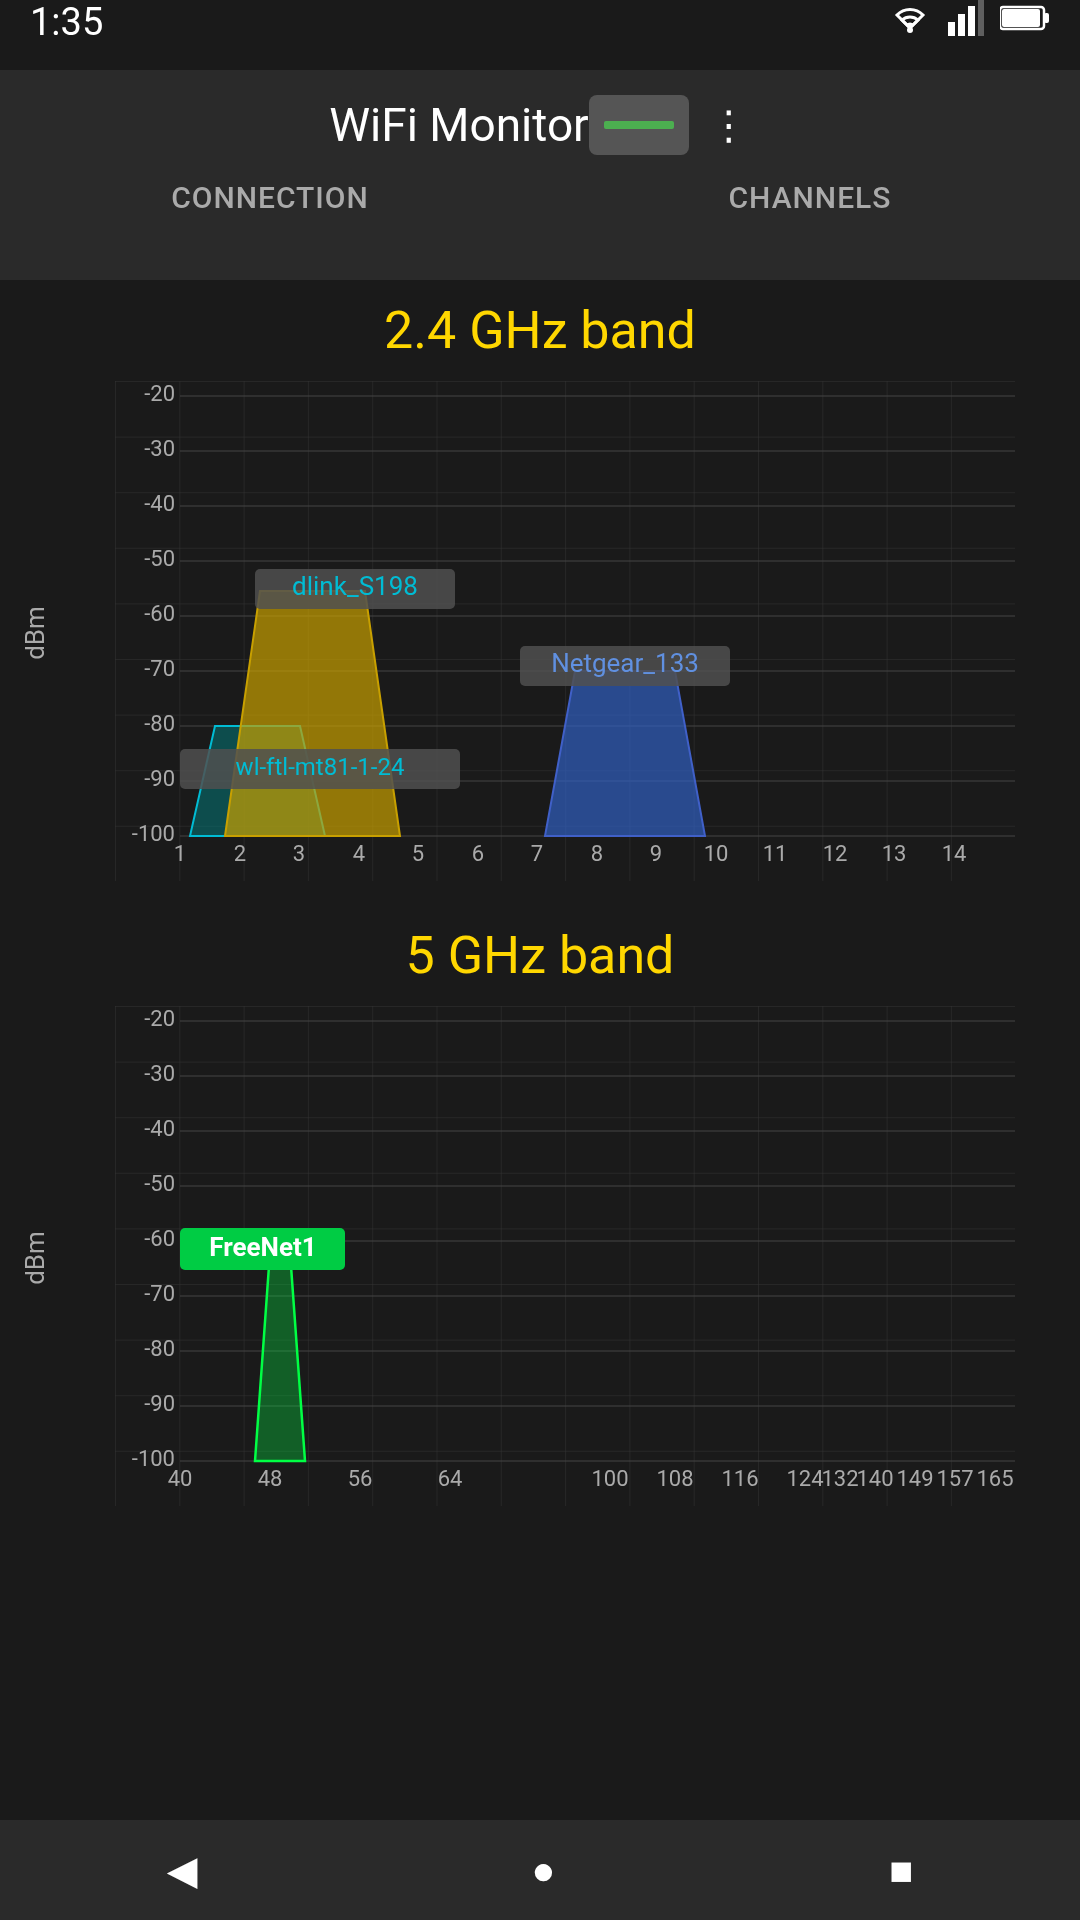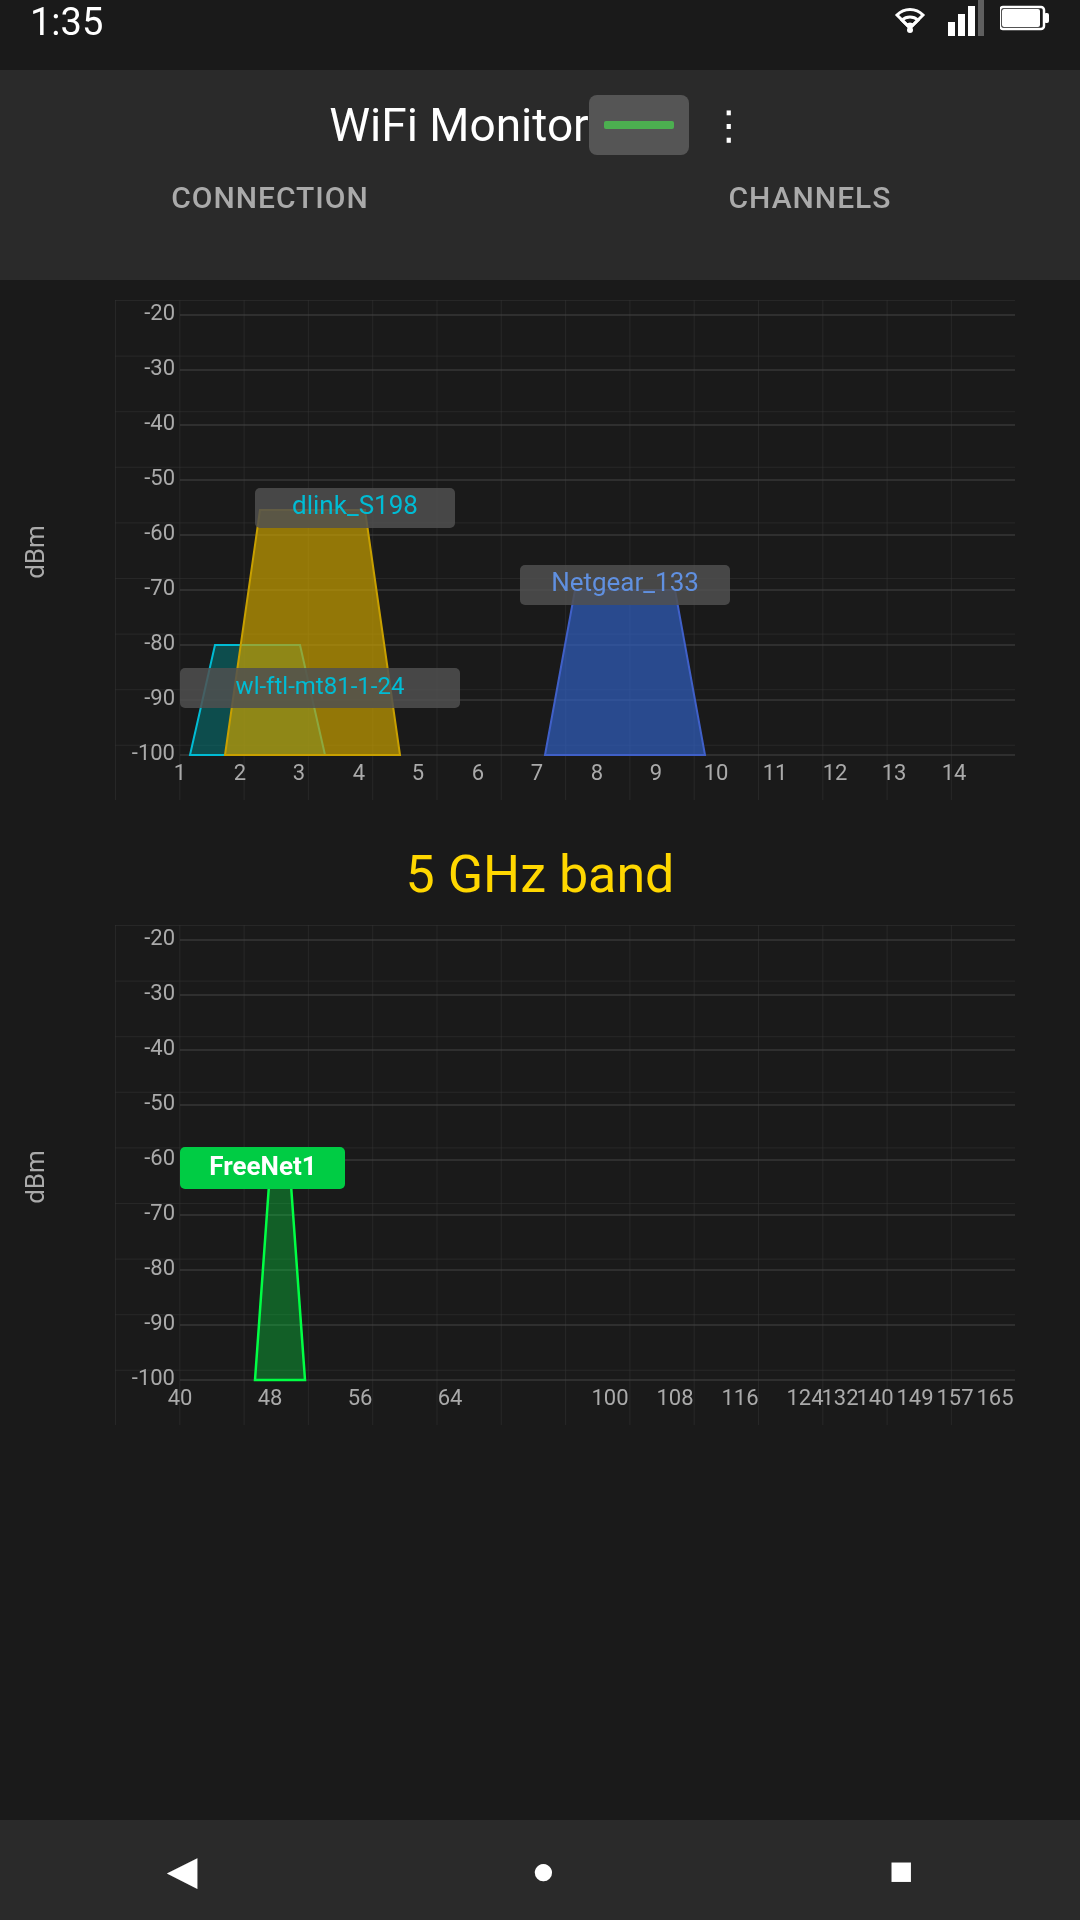--- a/index.html
+++ b/index.html
@@ -202,20 +202,21 @@
     <span>CONNECTION</span>
   </div>
   <div class="tab">
     <span>CHANNELS</span>
   </div>
 </div>
 
 <div class="content">
 
   <div class="band-section">
+    <div class="band-title">2.4 GHz band</div>
     <div class="chart-container">
       <div style="display:flex; align-items:stretch;">
 
         <div style="display:flex;align-items:center;justify-content:center;width:50px;">
           <span style="transform:rotate(-90deg);color:#aaa;font-size:26px;white-space:nowrap;">dBm</span>
         </div>
 
         <div style="flex:1; position:relative;">
           <svg viewBox="0 0 900 500" width="100%" height="500" style="background:#1a1a1a;">
 

